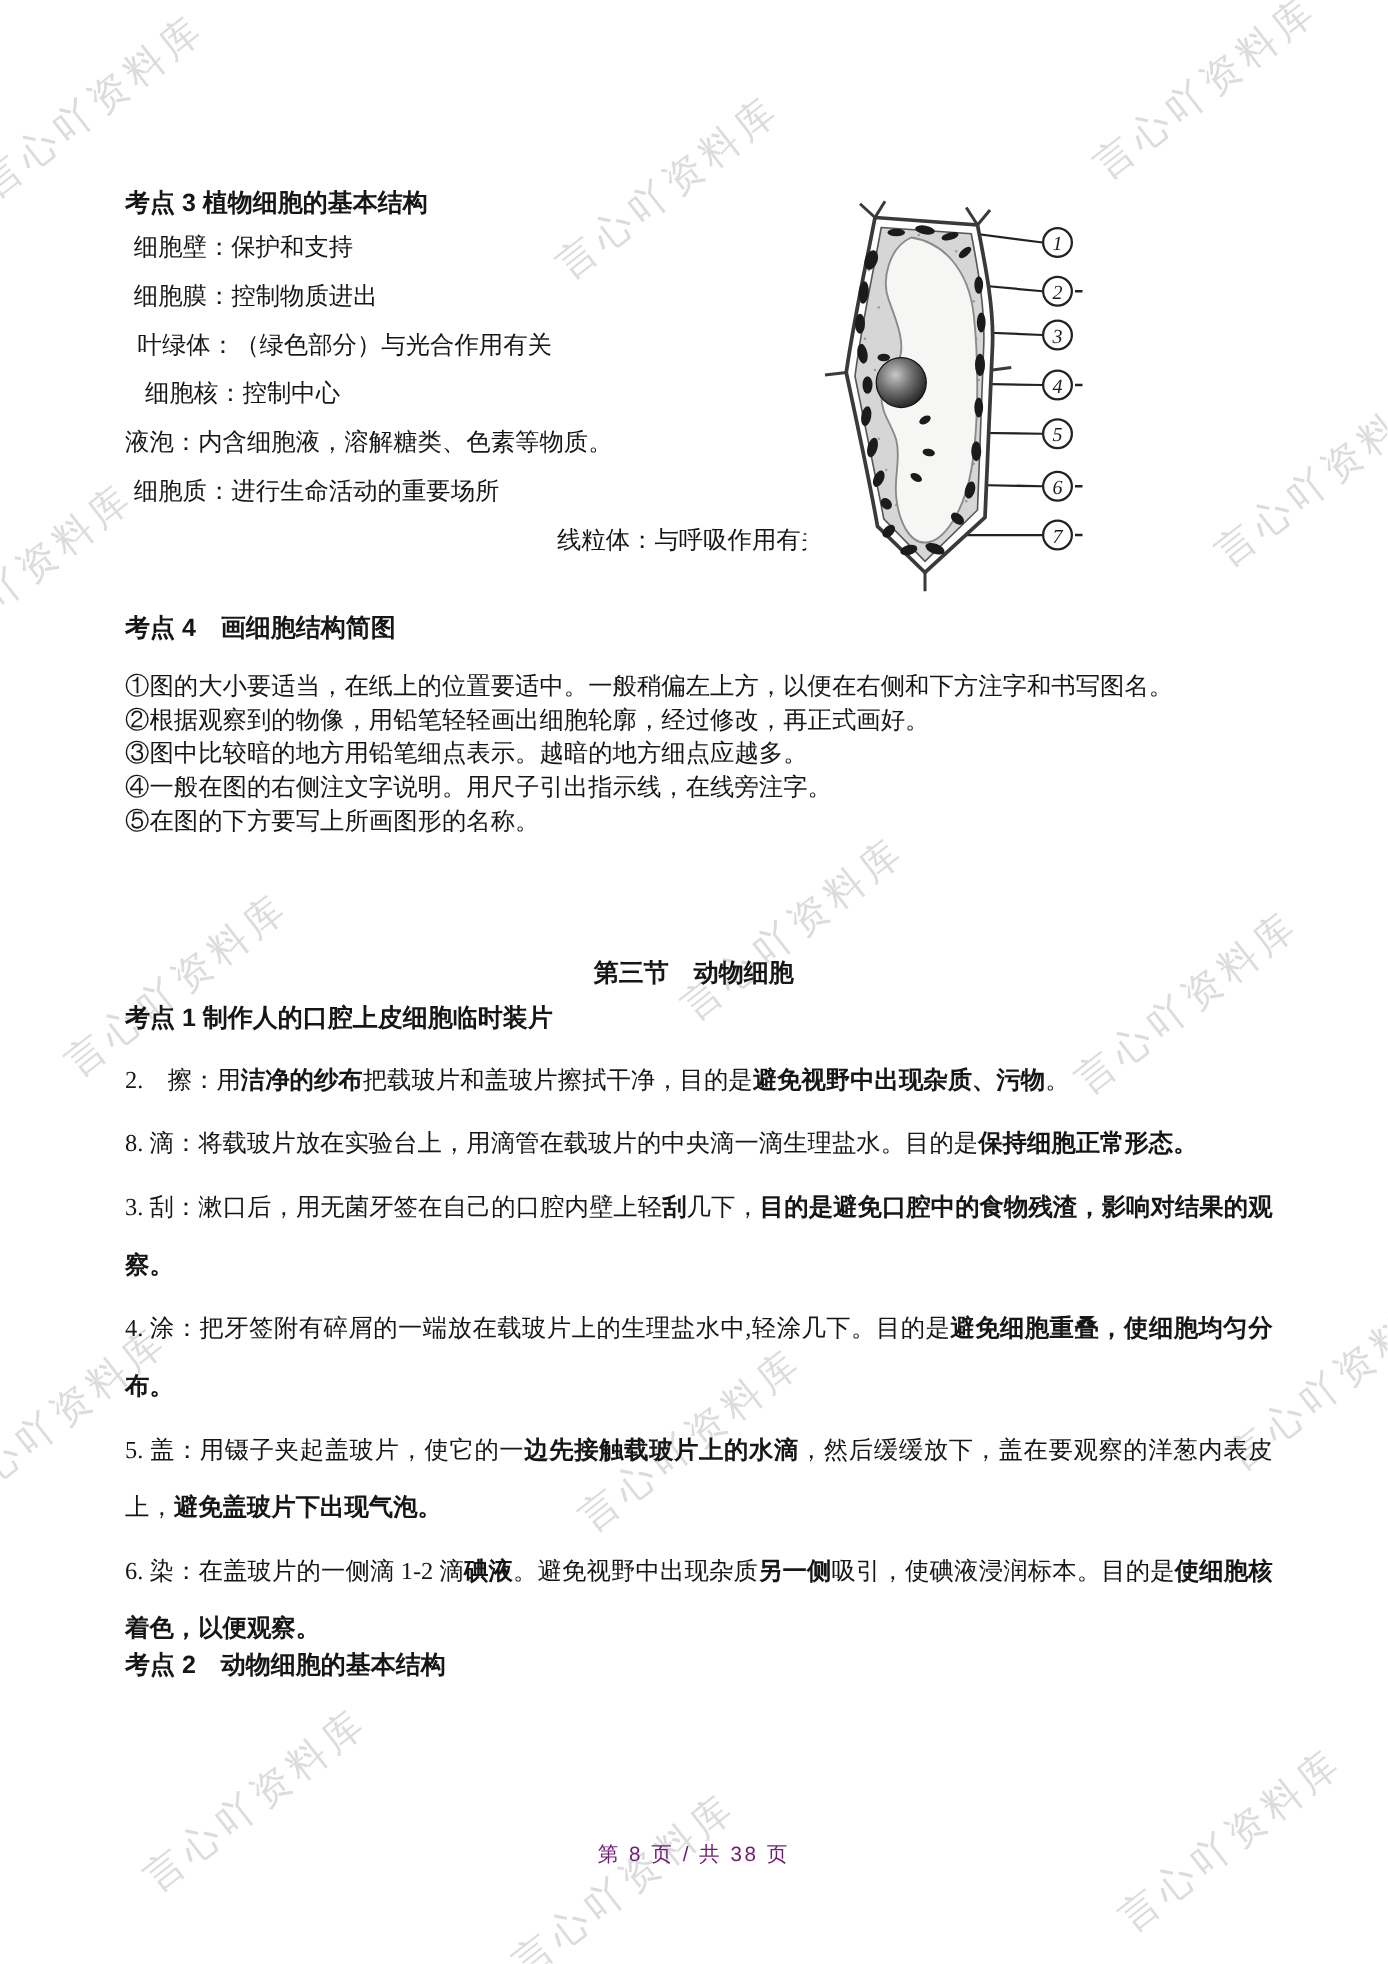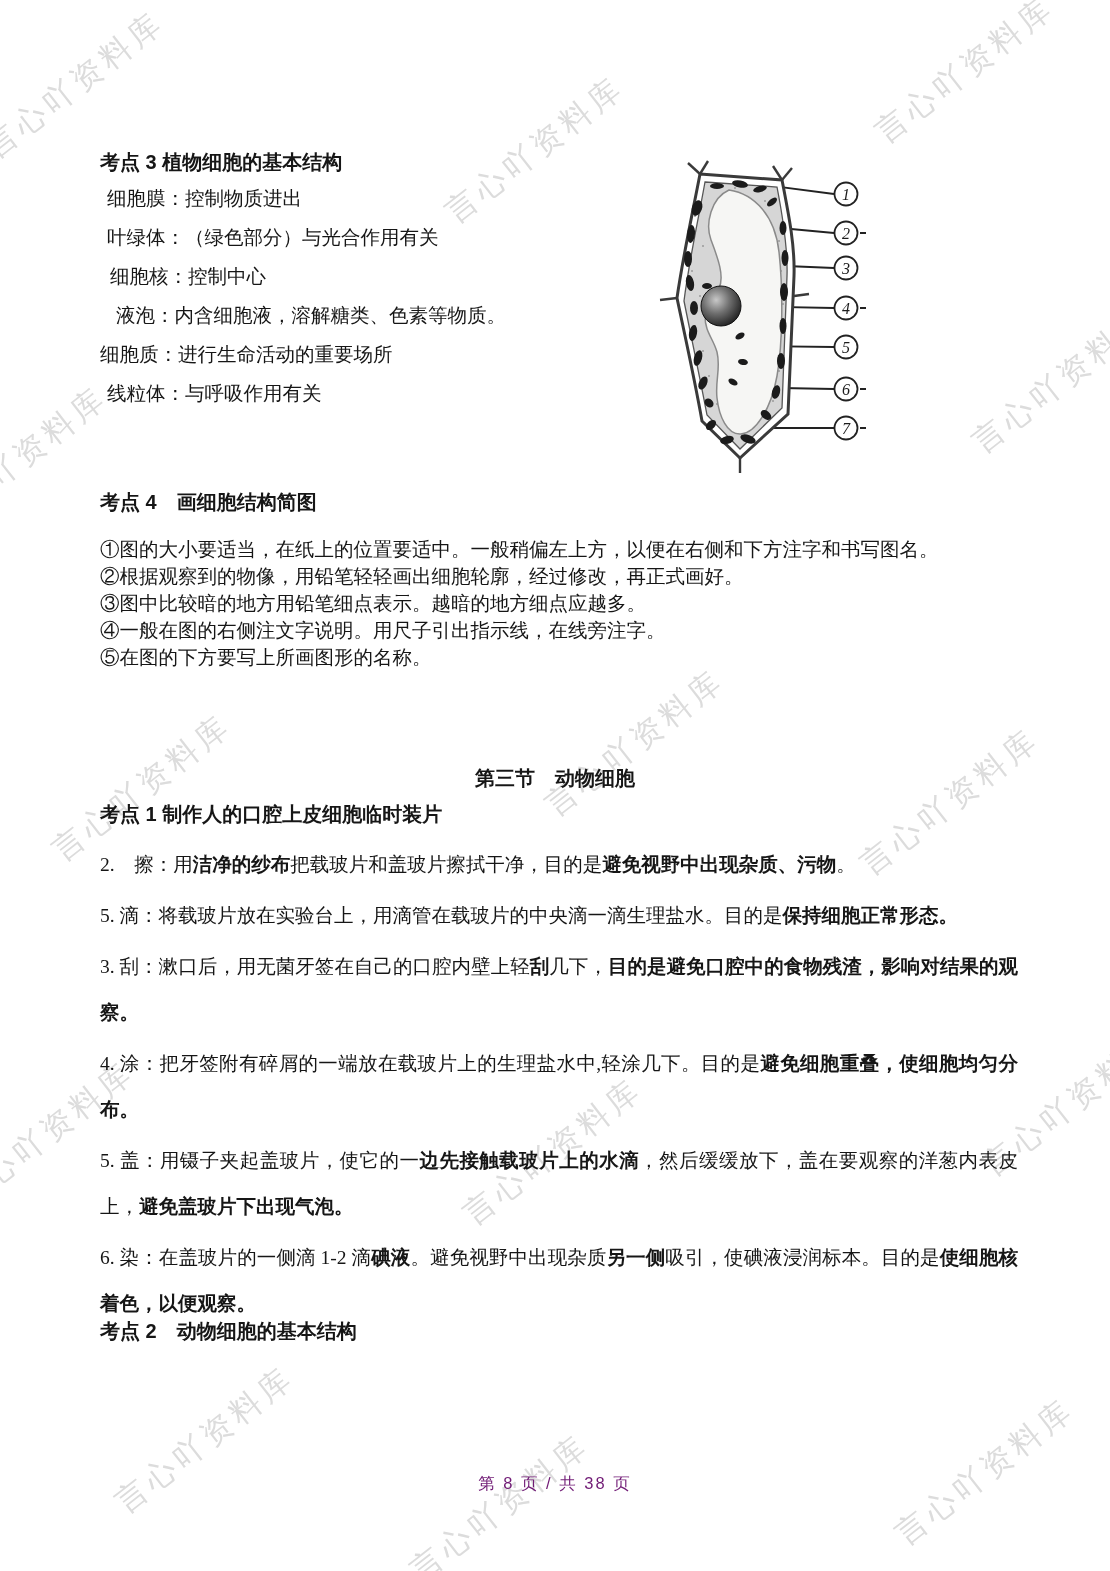--- a/index.html
+++ b/index.html
@@ -92,20 +92,21 @@
   <div class="wm" style="left:950px;top:802px">言心吖资料库</div>
   <div class="wm" style="left:45px;top:1135px">言心吖资料库</div>
   <div class="wm" style="left:553px;top:1152px">言心吖资料库</div>
   <div class="wm" style="left:1072px;top:1103px">言心吖资料库</div>
   <div class="wm" style="left:205px;top:1440px">言心吖资料库</div>
   <div class="wm" style="left:500px;top:1508px">言心吖资料库</div>
   <div class="wm" style="left:985px;top:1472px">言心吖资料库</div>
 
   <div class="kd-heading" style="top:149px">考点 3 植物细胞的基本结构</div>
   <div class="plant-items">
+    <div class="pi">细胞壁：保护和支持</div>
     <div class="pi">细胞膜：控制物质进出</div>
     <div class="pi">叶绿体：（绿色部分）与光合作用有关</div>
     <div class="pi">细胞核：控制中心</div>
     <div class="pi">液泡：内含细胞液，溶解糖类、色素等物质。</div>
     <div class="pi">细胞质：进行生命活动的重要场所</div>
     <div class="pi">线粒体：与呼吸作用有关</div>
   </div>
 
   <div class="diagram">
     <svg width="235" height="318" viewBox="0 0 235 318">
@@ -228,21 +229,21 @@
     <div>③图中比较暗的地方用铅笔细点表示。越暗的地方细点应越多。</div>
     <div>④一般在图的右侧注文字说明。用尺子引出指示线，在线旁注字。</div>
     <div>⑤在图的下方要写上所画图形的名称。</div>
   </div>
 
   <div class="sec3-title">第三节　动物细胞</div>
   <div class="kd-heading" style="top:801px">考点 1 制作人的口腔上皮细胞临时装片</div>
 
   <div class="steps">
     <p><span>2.　擦：用</span><span class="b">洁净的纱布</span><span>把载玻片和盖玻片擦拭干净，目的是</span><span class="b">避免视野中出现杂质、污物</span><span>。</span></p>
-    <p><span>5. 滴：将载玻片放在实验台上，用滴管在载玻片的中央滴一滴生理盐水。目的是</span><span class="b">保持细胞正常形态。</span></p>
+    <p><span>8. 滴：将载玻片放在实验台上，用滴管在载玻片的中央滴一滴生理盐水。目的是</span><span class="b">保持细胞正常形态。</span></p>
     <p><span>3. 刮：漱口后，用无菌牙签在自己的口腔内壁上轻</span><span class="b">刮</span><span>几下，</span><span class="b">目的是避免口腔中的食物残渣，影响对结果的观察。</span></p>
     <p><span>4. 涂：把牙签附有碎屑的一端放在载玻片上的生理盐水中,轻涂几下。目的是</span><span class="b">避免细胞重叠，使细胞均匀分布。</span></p>
     <p><span>5. 盖：用镊子夹起盖玻片，使它的一</span><span class="b">边先接触载玻片上的水滴</span><span>，然后缓缓放下，盖在要观察的洋葱内表皮上，</span><span class="b">避免盖玻片下出现气泡。</span></p>
     <p><span>6. 染：在盖玻片的一侧滴 1-2 滴</span><span class="b">碘液</span><span>。避免视野中出现杂质</span><span class="b">另一侧</span><span>吸引，使碘液浸润标本。目的是</span><span class="b">使细胞核着色，以便观察。</span></p>
   </div>
 
   <div class="kd-heading" style="top:1318px">考点 2　动物细胞的基本结构</div>
 
   <div class="footer">第 8 页 / 共 38 页</div>
 

